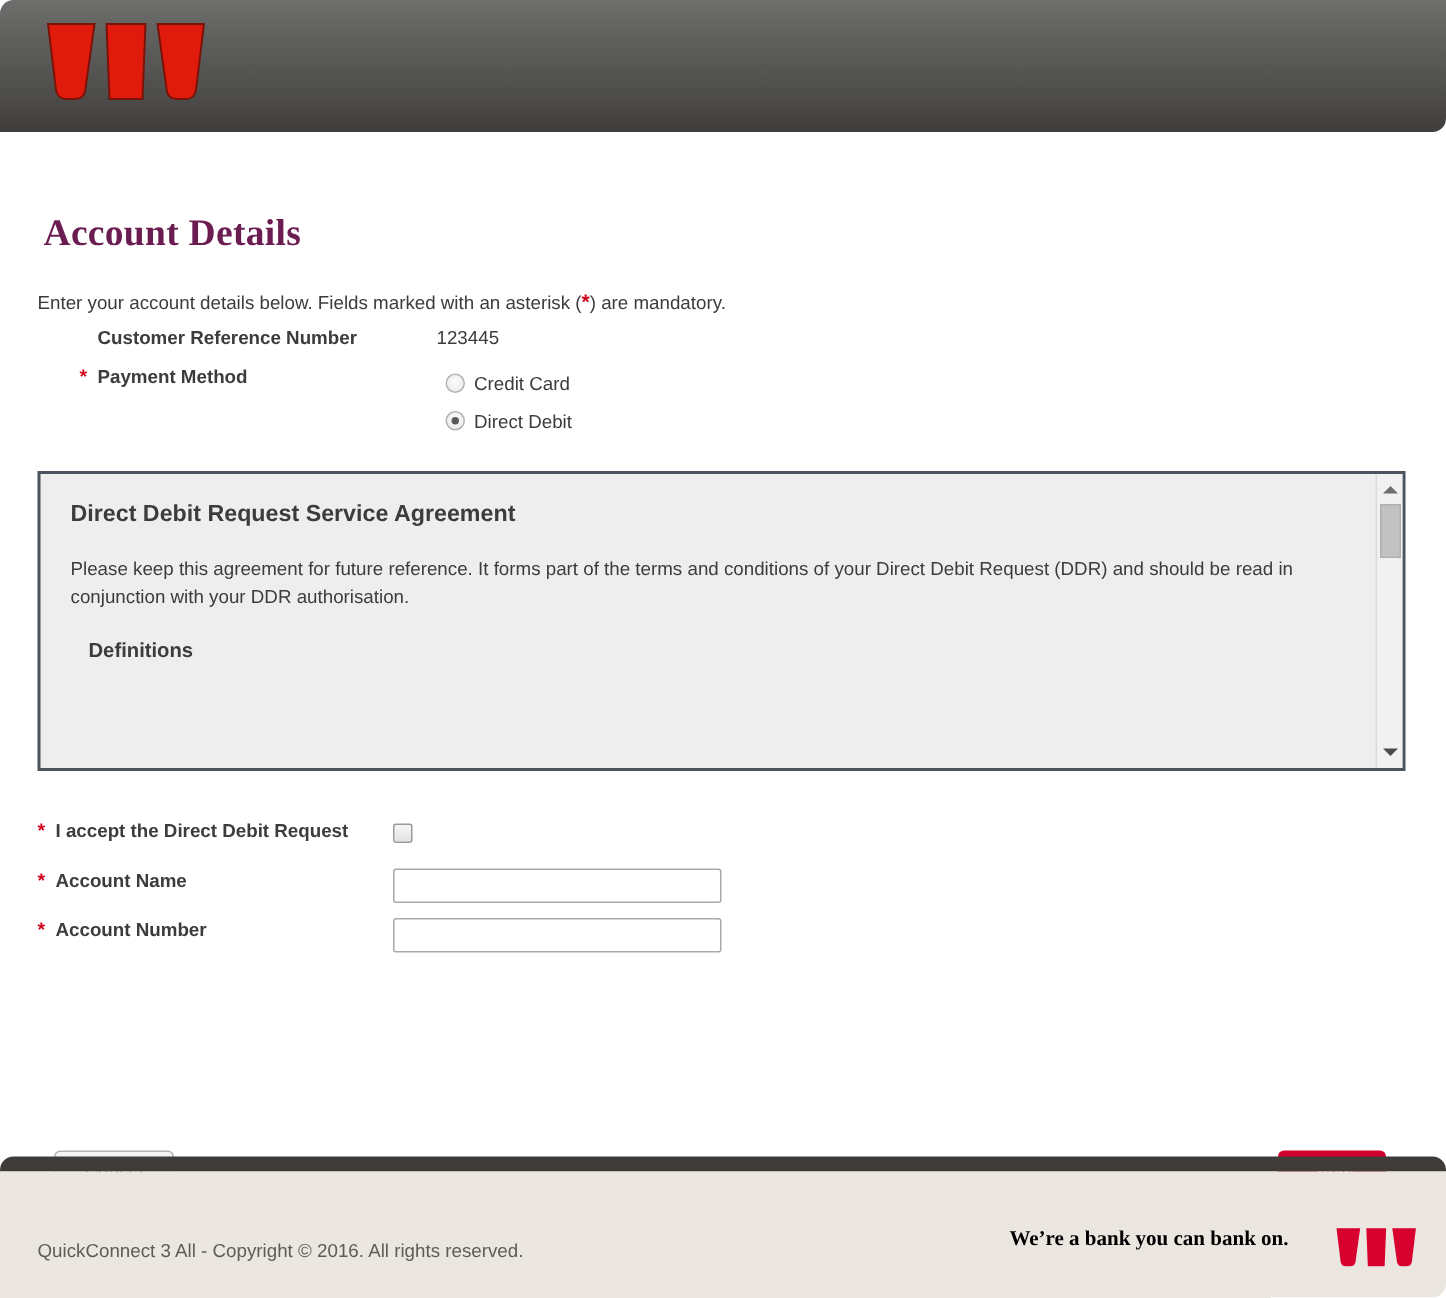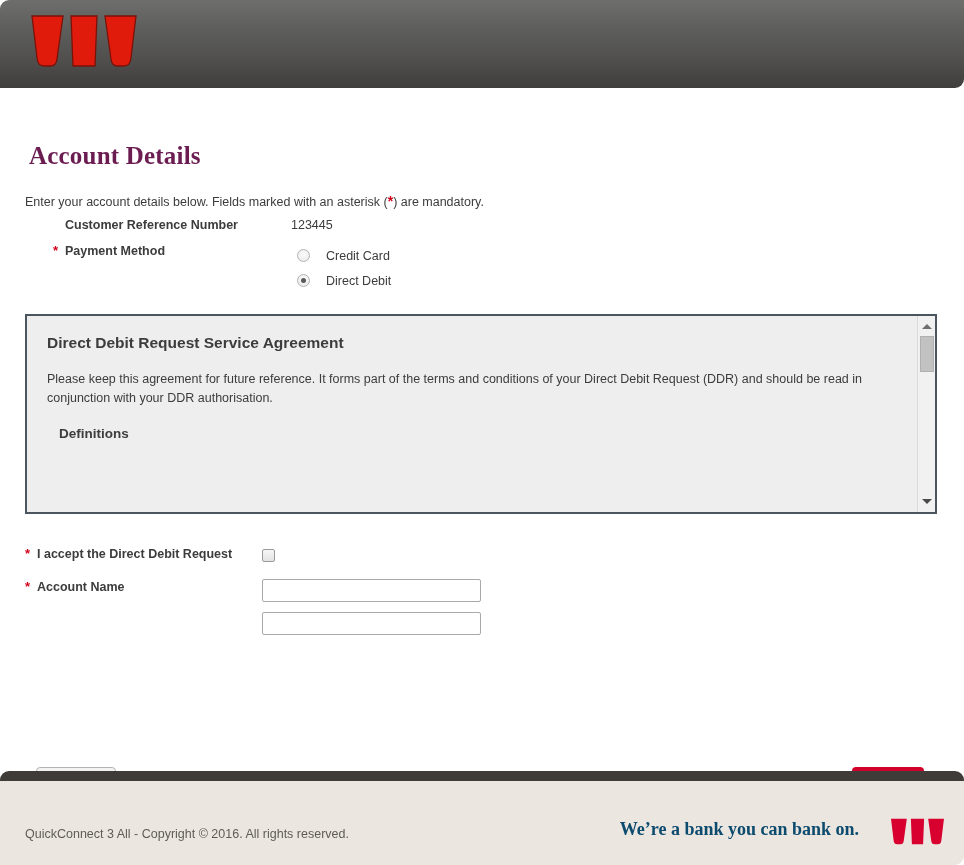--- a/index.html
+++ b/index.html
@@ -126,21 +126,21 @@
   }
   .radio.checked::after {
     content: "";
     position: absolute;
     left: 3px; top: 3px;
     width: 5px; height: 5px;
     border-radius: 50%;
     background: #5a5a5a;
   }
   .radio-label {
-    margin-left: 16px;
+    margin-left: 6px;
     font-size: 12.5px;
     color: #3c3c3c;
     white-space: nowrap;
   }
 
   
   .agreement-box {
     position: absolute;
     left: 25px;
     top: 226px;
@@ -309,23 +309,23 @@
     left: 25px;
     top: 46px;
     font-size: 12.5px;
     color: #5f5b57;
   }
   .footer-tag {
     position: absolute;
     right: 105px;
     top: 38px;
     font-family: "Liberation Serif", serif;
-    font-size: 18px;
-    font-weight: bold;
-    color: #0c4a6e;
+    font-size: 14px;
+    font-weight: bold;
+    color: #000000;
     white-space: nowrap;
   }
   .footer-logo {
     position: absolute;
     right: 18px;
     top: 36px;
     width: 56px;
     height: 30px;
   }
 </style>
@@ -403,20 +403,23 @@
 
     <div class="lrow">
       <div class="f-label">
         <span class="req-star">*</span><span>Account Name</span>
       </div>
       <input class="txt-input" type="text" placeholder="" style="">
     </div>
 
 
     <div class="lrow">
+      <div class="f-label">
+        <span class="req-star">*</span><span>Account Number</span>
+      </div>
       <input class="txt-input" type="text" placeholder="" style="">
     </div>
 
   </div>
 
   <button class="btn-cancel">Cancel</button>
   <button class="btn-save">Save</button>
 
 </div>
 

